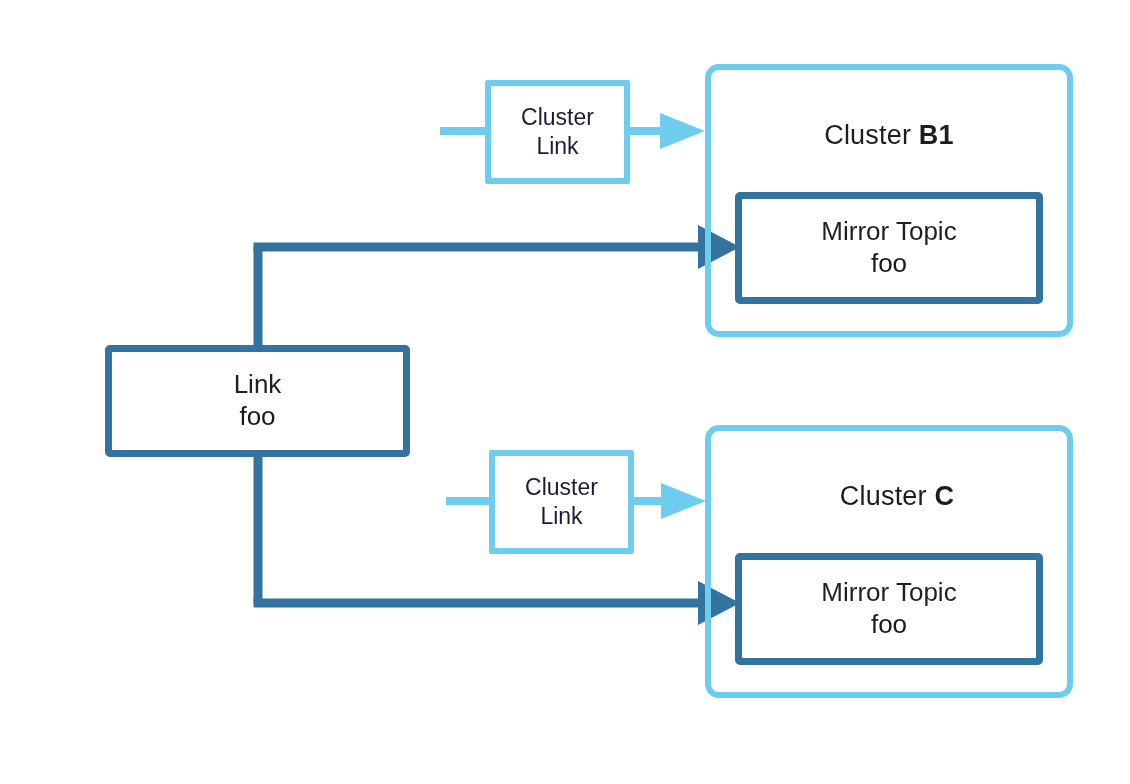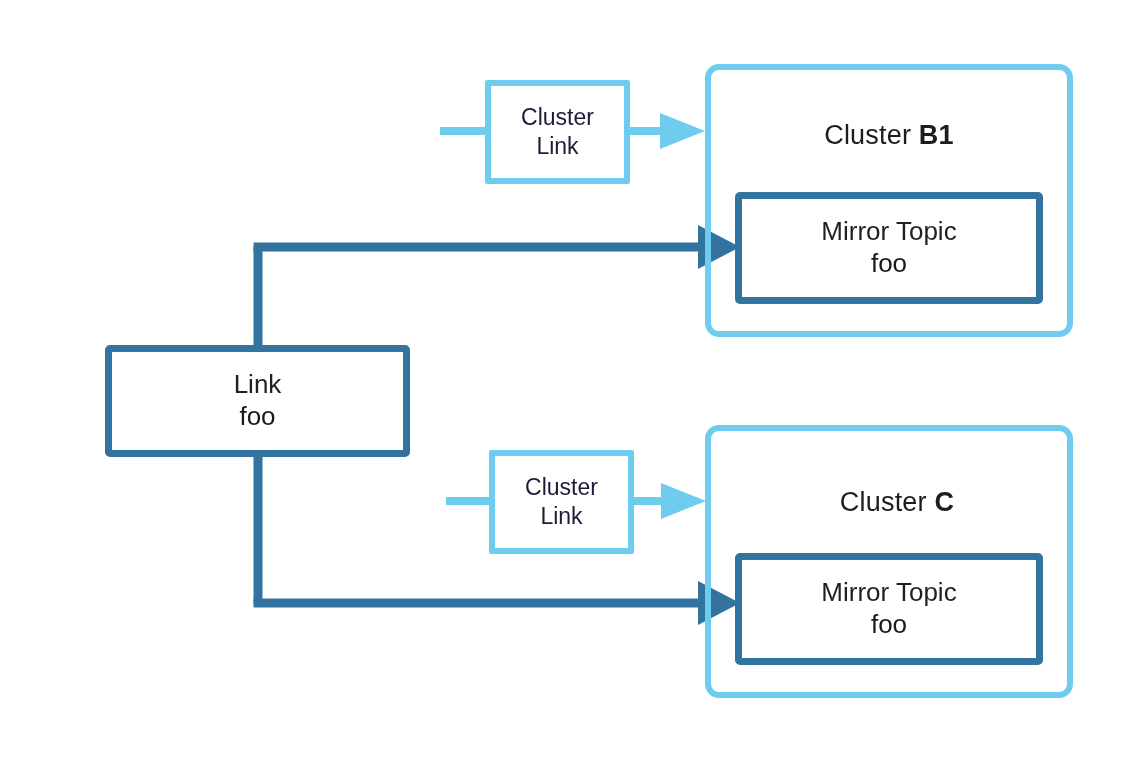--- a/index.html
+++ b/index.html
@@ -133,21 +133,21 @@
   </svg>
 
 
   <div class="cluster" id="cluster-b1">
     <div class="cluster-title" style="top: 50px; text-align: center;">
       <span>Cluster </span><b>B1</b>
     </div>
   </div>
 
   <div class="cluster" id="cluster-c">
-    <div class="cluster-title" style="top: 56px; padding-left: 16px;">
+    <div class="cluster-title" style="top: 50px; padding-left: 16px;">
       <span>Cluster </span><b>C</b>
     </div>
   </div>
 
   <div class="topic-box" id="topic-foo">
     <div class="topic-line">Link</div>
     <div class="topic-line bold">foo</div>
   </div>
 
   <div class="topic-box" id="mirror-topic-b1">

